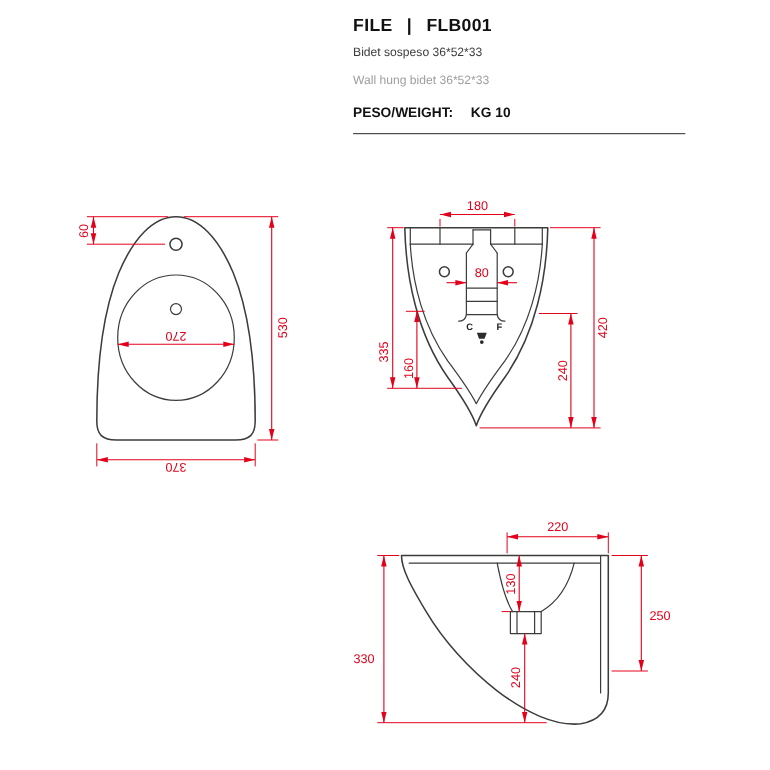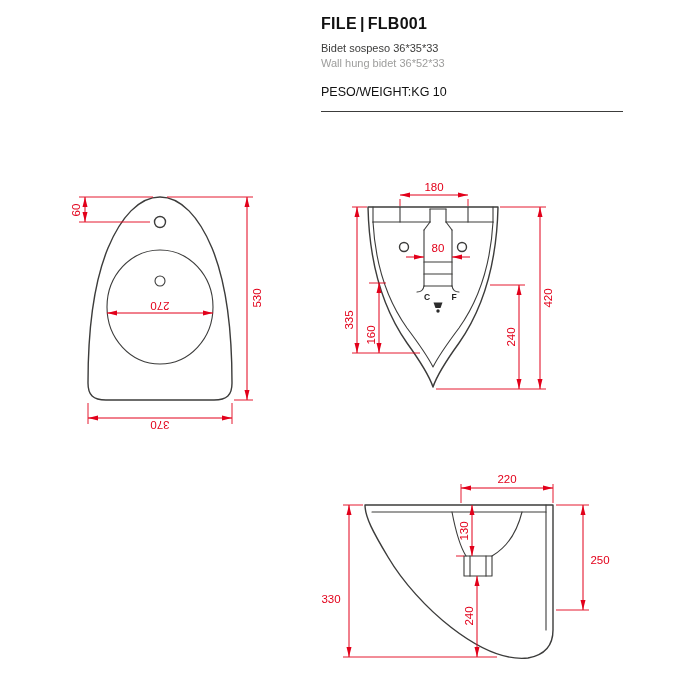--- a/index.html
+++ b/index.html
@@ -2,46 +2,46 @@
 <html><head>
 <meta charset="utf-8">
 <style>
   * { margin:0; padding:0; box-sizing:border-box; }
   html,body { background:#ffffff; }
   body {
     width:700px; height:700px; position:relative; overflow:hidden;
     font-family:"Liberation Sans", sans-serif; color:#1a1a1a;
   }
   .header { position:absolute; left:321px; top:15px; width:302px; }
-  .title-row { display:flex; align-items:baseline; gap:3px; font-size:16px; font-weight:bold; letter-spacing:.3px; color:#111; }
+  .title-row { display:flex; align-items:baseline; gap:13px; font-size:16px; font-weight:bold; letter-spacing:.3px; color:#111; }
   .title-row .sep { font-weight:bold; color:#111; }
   .sub-it { margin-top:9px; font-size:11px; color:#3c3c3b; }
-  .sub-en { margin-top:3px; font-size:11px; color:#9d9d9c; }
-  .peso-row { margin-top:16px; display:flex; gap:0; font-size:12.5px; font-weight:normal; color:#111; }
+  .sub-en { margin-top:13px; font-size:11px; color:#9d9d9c; }
+  .peso-row { margin-top:16px; display:flex; gap:16px; font-size:12.5px; font-weight:bold; color:#111; }
   .divider { margin-top:12px; width:100%; border-bottom:1.4px solid #3c3c3b; }
 
   svg.drawings { position:absolute; left:0; top:0; }
   .geo * { fill:none; stroke:#3c3c3b; stroke-width:1.4; stroke-linejoin:round; stroke-linecap:round; }
   .geo .thin { stroke-width:1.1; }
   .geo .filled { fill:#2b2b2b; stroke:none; }
   .dims line.dim { stroke:#e2001a; stroke-width:1; }
   .dims line.ext { stroke:#e2001a; stroke-width:.9; }
   .dims text { fill:#e2001a; font-size:11.5px; font-family:"Liberation Sans",sans-serif; text-anchor:middle; }
   text.cf { fill:#222; font-size:8.5px; font-weight:bold; font-family:"Liberation Sans",sans-serif; text-anchor:middle; }
 </style>
 </head>
 <body>
 
 <div class="header">
   <div class="title-row">
     <span>FILE</span>
     <span class="sep">|</span>
     <span>FLB001</span>
   </div>
-  <div class="sub-it">Bidet sospeso 36*35*33</div>
+  <div class="sub-it">Bidet sospeso 36*52*33</div>
   <div class="sub-en">Wall hung bidet 36*52*33</div>
   <div class="peso-row">
     <span>PESO/WEIGHT:</span>
     <span>KG 10</span>
   </div>
   <div class="divider"></div>
 </div>
 
 <svg class="drawings" width="700" height="700" viewBox="0 0 700 700">
   <defs>

